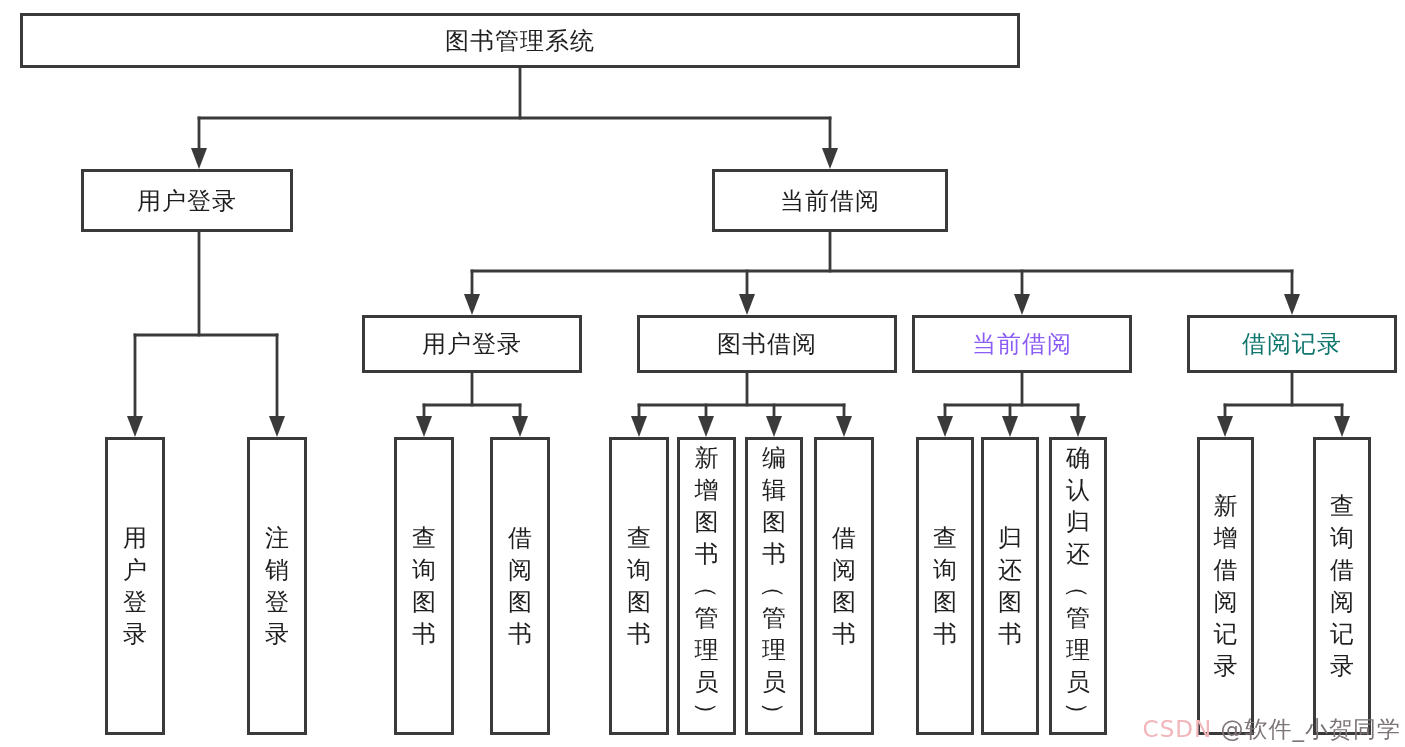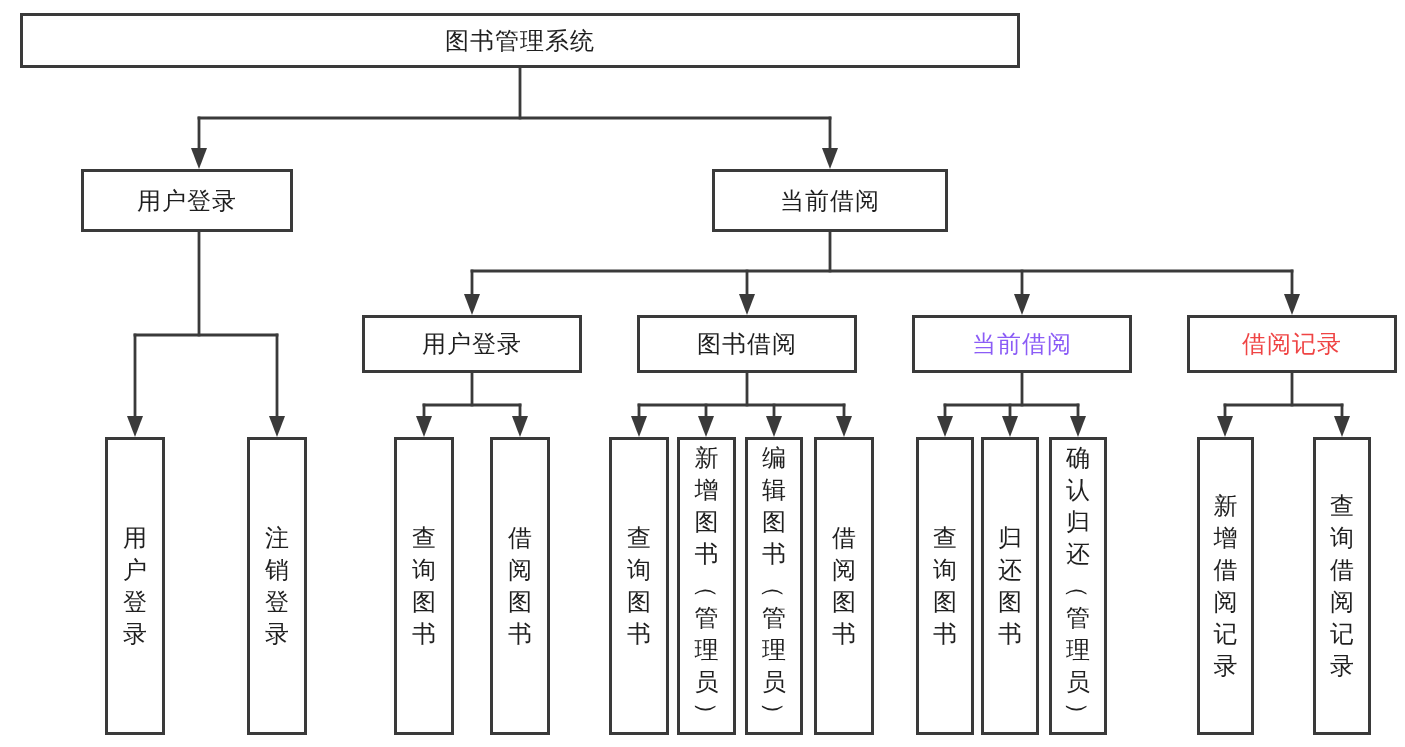--- a/index.html
+++ b/index.html
@@ -126,28 +126,28 @@
       </div>
       <div class="node" style="left: 81px; top: 169px; width: 212px; height: 63px; border-color: rgb(58, 58, 58);">
         <span class="label-h" style="color: rgb(31, 31, 31);">用户登录</span>
       </div>
       <div class="node" style="left: 712px; top: 169px; width: 236px; height: 63px; border-color: rgb(58, 58, 58);">
         <span class="label-h" style="color: rgb(31, 31, 31);">当前借阅</span>
       </div>
       <div class="node" style="left: 362px; top: 315px; width: 220px; height: 58px; border-color: rgb(58, 58, 58);">
         <span class="label-h" style="color: rgb(31, 31, 31);">用户登录</span>
       </div>
-      <div class="node" style="left: 637px; top: 315px; width: 220px; height: 58px; border-color: rgb(58, 58, 58);">
+      <div class="node" style="left: 637px; top: 315px; width: 260px; height: 58px; border-color: rgb(58, 58, 58);">
         <span class="label-h" style="color: rgb(31, 31, 31);">图书借阅</span>
       </div>
       <div class="node" style="left: 912px; top: 315px; width: 220px; height: 58px; border-color: rgb(58, 58, 58);">
         <span class="label-h" style="color: #8b5cf6;">当前借阅</span>
       </div>
       <div class="node" style="left: 1187px; top: 315px; width: 210px; height: 58px; border-color: rgb(58, 58, 58);">
-        <span class="label-h" style="color: #ef4444;">借阅记录</span>
+        <span class="label-h" style="color: #0f766e;">借阅记录</span>
       </div>
       <div class="node" style="left: 105px; top: 437px; width: 60px; height: 298px; border-color: rgb(58, 58, 58);">
         <span class="label-v">
           <span class="vchar" style="color: rgb(31, 31, 31);">用</span>
           <span class="vchar" style="color: rgb(31, 31, 31);">户</span>
           <span class="vchar" style="color: rgb(31, 31, 31);">登</span>
           <span class="vchar" style="color: rgb(31, 31, 31);">录</span>
         </span>
       </div>
       <div class="node" style="left: 247px; top: 437px; width: 60px; height: 298px; border-color: rgb(58, 58, 58);">
@@ -259,13 +259,16 @@
         <span class="label-v">
           <span class="vchar" style="color: rgb(31, 31, 31);">查</span>
           <span class="vchar" style="color: rgb(31, 31, 31);">询</span>
           <span class="vchar" style="color: rgb(31, 31, 31);">借</span>
           <span class="vchar" style="color: rgb(31, 31, 31);">阅</span>
           <span class="vchar" style="color: rgb(31, 31, 31);">记</span>
           <span class="vchar" style="color: rgb(31, 31, 31);">录</span>
         </span>
       </div>
     </div>
+  <div class="watermark">
+    <span style="color: rgb(242, 181, 186);">CSDN </span><span style="color: rgb(125, 116, 118);">@软件_小贺同学</span>
+  </div>
 </div>
 
 </body></html>

